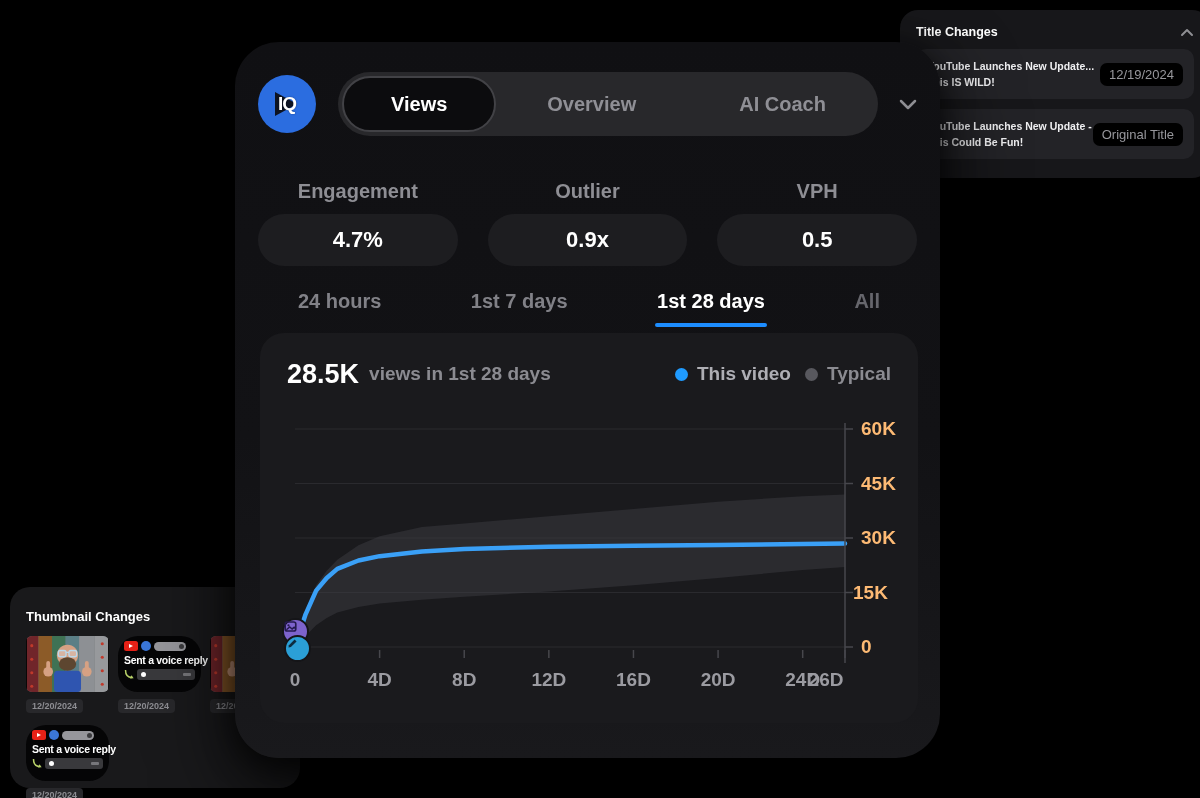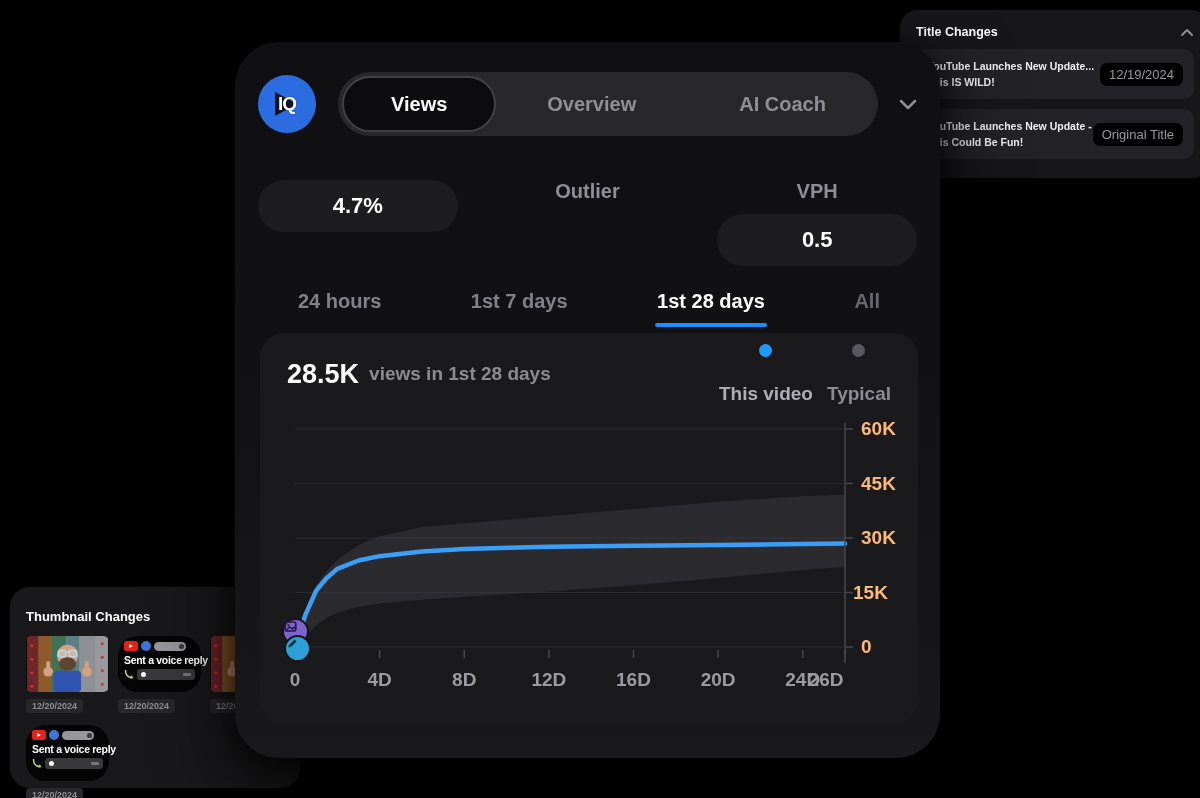--- a/index.html
+++ b/index.html
@@ -56,21 +56,21 @@
                bottom:0; height:4px; border-radius:2px; background:#1d8dff; }
 
   
   .chart-card { position:absolute; left:25px; top:291px; width:658px; height:390px;
                 border-radius:24px; background:#1a1a1d; }
   .chart-hdr { position:absolute; left:27px; right:27px; top:24px; height:34px;
                display:flex; align-items:center; }
   .views-count { color:#fff; font-size:27px; font-weight:bold; }
   .views-caption { color:#8b8b91; font-size:19px; font-weight:bold; margin-left:10px; }
   .legend { margin-left:auto; display:flex; align-items:center; gap:14px; }
-  .legend-item { display:flex; align-items:center; gap:26px; font-size:19px; font-weight:bold;flex-direction:column; }
+  .legend-item { display:flex; align-items:center; gap:9px; font-size:19px; font-weight:bold; }
   .legend-item.this-video { color:#aeaeb4; }
   .legend-item.typical { color:#8b8b91; }
   .legend-dot { width:13px; height:13px; border-radius:50%; }
   .legend-dot.blue { background:#1f9bff; }
   .legend-dot.gray { background:#58585e; }
 
   .plot-area { position:absolute; left:35px; top:92px; width:610px; height:290px; }
   .plot-area svg { position:absolute; left:0; top:0; overflow:visible; }
   .y-label { position:absolute; width:52px; color:#fdba74; font-size:19px;
              font-weight:bold; text-align:left; }
@@ -282,24 +282,26 @@
         <div class="tab">Overview</div>
         <div class="tab">AI Coach</div>
       </div>
       <svg class="hdr-chevron" width="20" height="12" viewBox="0 0 20 12">
         <polyline points="3,3 10,10 17,3" fill="none" stroke="#8e8e93" stroke-width="2.5" stroke-linecap="round" stroke-linejoin="round"></polyline>
       </svg>
     </div>
 
     <div class="stats">
       <div class="stat">
+        <div class="stat-label">Engagement</div>
         <div class="stat-pill">4.7%</div>
       </div>
       <div class="stat">
         <div class="stat-label">Outlier</div>
+        <div class="stat-pill">0.9x</div>
       </div>
       <div class="stat">
         <div class="stat-label">VPH</div>
         <div class="stat-pill">0.5</div>
       </div>
     </div>
 
     <div class="range-tabs">
       <div class="range-tab">24 hours</div>
       <div class="range-tab">1st 7 days</div>

